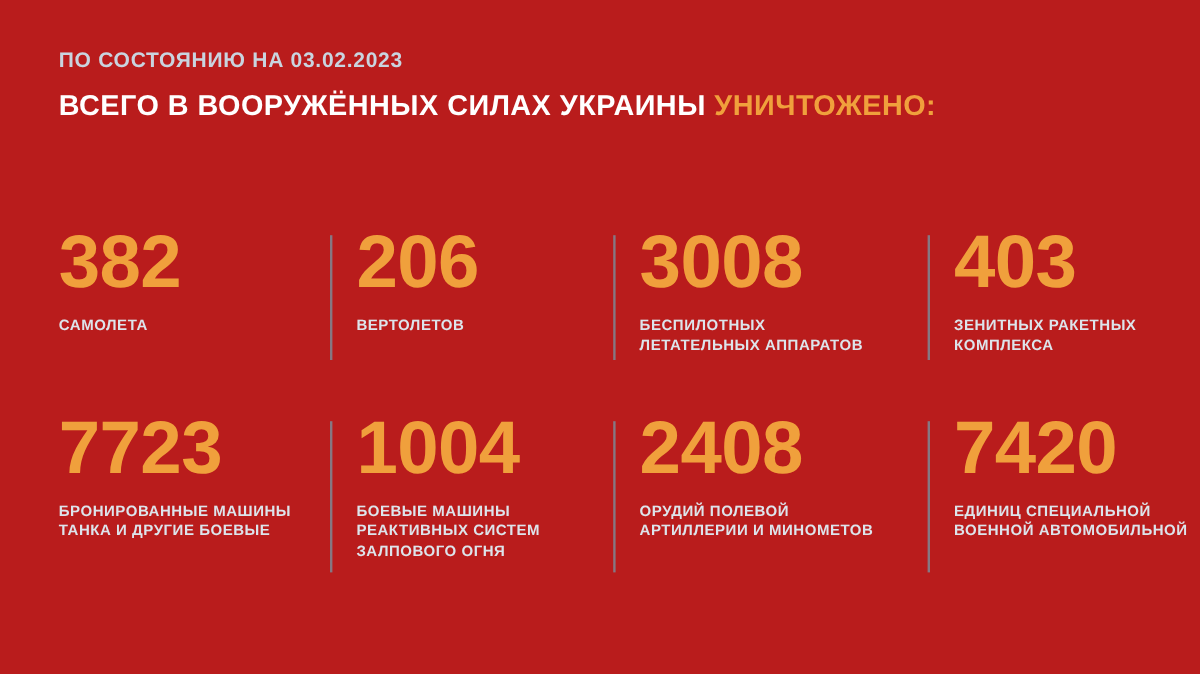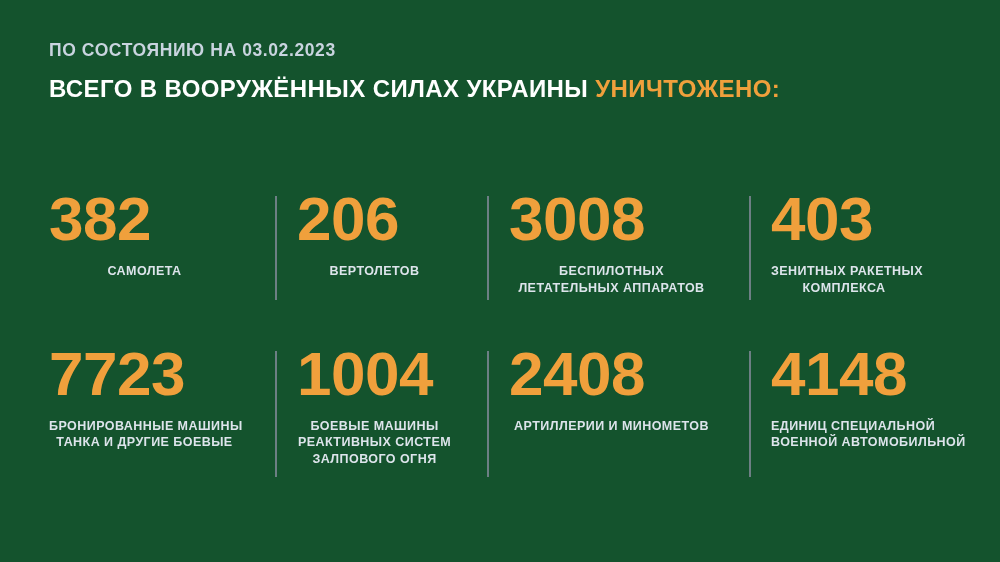--- a/index.html
+++ b/index.html
@@ -13,21 +13,21 @@
   body {
     background: #2B4057;
     font-family: "Liberation Sans", sans-serif;
     -webkit-font-smoothing: antialiased;
   }
 
   .poster {
     position: relative;
     width: 1000px;
     height: 562px;
-    background: #14532d;
+    background: #b91c1c;
   }
 
   
   .header {
     position: absolute;
     left: 49px;
     top: 40px;
     width: 920px;
   }
 
@@ -70,21 +70,21 @@
   .row-2 { margin-top: 48px; }
 
   .cell {
     position: relative;
     flex: 0 0 auto;
     padding-right: 35px;
   }
 
   
   .col-1 { width: 226px; }
-  .col-2 { width: 212px; }
+  .col-2 { width: 236px; }
   .col-3 { width: 262px; }
   .col-4 { width: 203px; }
 
   
   .cell.with-rule { padding-left: 22px; }
 
   .rule {
     position: absolute;
     left: 0;
     top: 6px;
@@ -108,21 +108,21 @@
   .stat-label {
     margin-top: 14px;
     font-size: 12.5px;
     font-weight: 700;
     letter-spacing: 0.45px;
     line-height: 1.35;
     color: #DDE4EB;
     text-transform: uppercase;
   }
 
-  .stat-label .lbl-line { display: block; white-space: nowrap; text-align: center; }
+  .stat-label .lbl-line { display: block; white-space: nowrap; }
 </style>
 </head>
 <body>
 
 <div class="poster">
 
   <div class="header">
     <div class="date-line">ПО СОСТОЯНИЮ НА 03.02.2023</div>
     <div class="headline">
       <span>ВСЕГО В ВООРУЖЁННЫХ СИЛАХ УКРАИНЫ</span>
@@ -186,27 +186,28 @@
           <span class="lbl-line">БОЕВЫЕ МАШИНЫ</span>
           <span class="lbl-line">РЕАКТИВНЫХ СИСТЕМ</span>
           <span class="lbl-line">ЗАЛПОВОГО ОГНЯ</span>
         </div>
       </div>
 
       <div class="cell col-3 with-rule">
         <span class="rule"></span>
         <div class="stat-number">2408</div>
         <div class="stat-label">
+          <span class="lbl-line">ОРУДИЙ ПОЛЕВОЙ</span>
           <span class="lbl-line">АРТИЛЛЕРИИ И МИНОМЕТОВ</span>
         </div>
       </div>
 
       <div class="cell col-4 with-rule">
         <span class="rule"></span>
-        <div class="stat-number">4148</div>
+        <div class="stat-number">7420</div>
         <div class="stat-label">
           <span class="lbl-line">ЕДИНИЦ СПЕЦИАЛЬНОЙ</span>
           <span class="lbl-line">ВОЕННОЙ АВТОМОБИЛЬНОЙ</span>
         </div>
       </div>
 
     </div>
 
   </div>
 </div>

